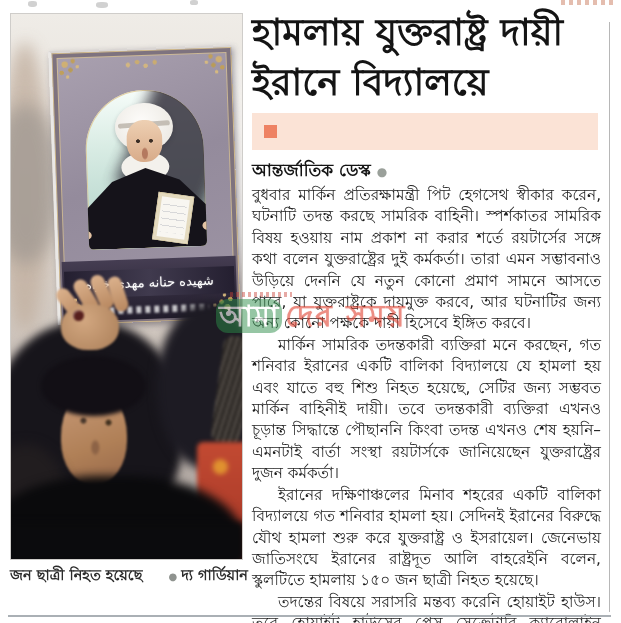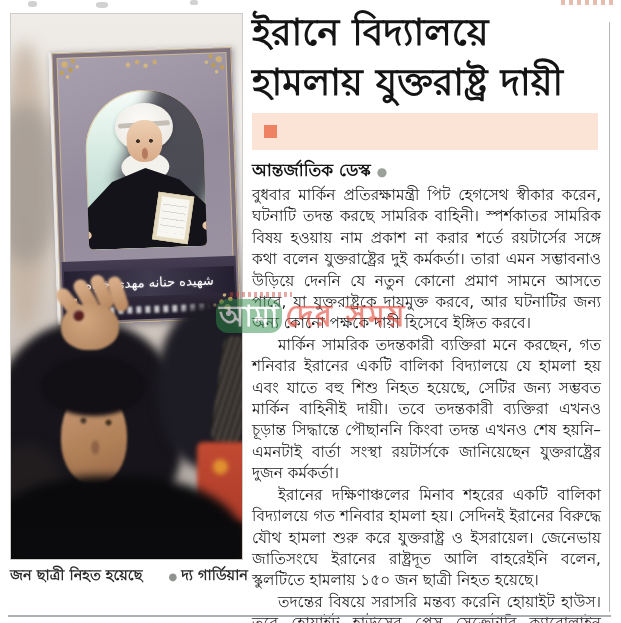--- a/index.html
+++ b/index.html
@@ -225,22 +225,22 @@
 </div>
 
 <div class="abs caption">
   <div class="caption-row2">
     <span>জন ছাত্রী নিহত হয়েছে</span>
     <span class="src"><span class="src-dot">●</span><span>দ্য গার্ডিয়ান</span></span>
   </div>
 </div>
 
 <div class="abs headline">
+  <div>হামলায় যুক্তরাষ্ট্র দায়ী</div>
   <div>ইরানে বিদ্যালয়ে</div>
-  <div>হামলায় যুক্তরাষ্ট্র দায়ী</div>
 </div>
 
 <div class="abs kicker">
   <span class="kicker-sq"></span>
 </div>
 
 <div class="abs byline">
   <span>আন্তর্জাতিক ডেস্ক</span><span class="byline-dot">●</span>
 </div>
 

